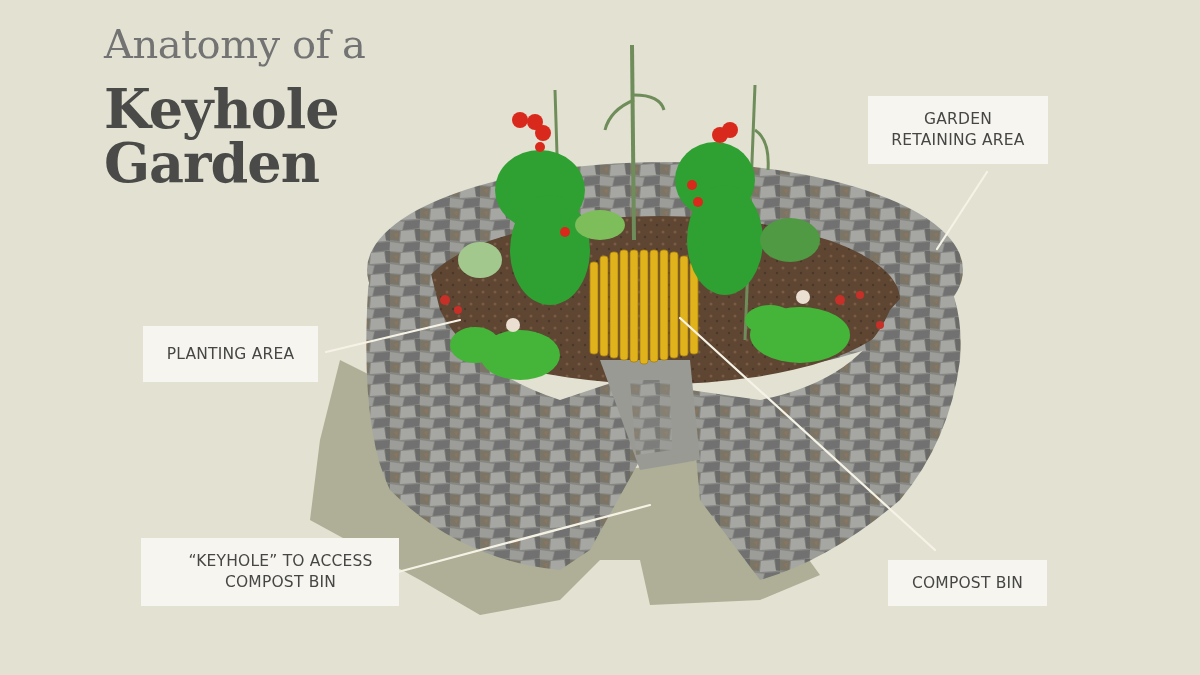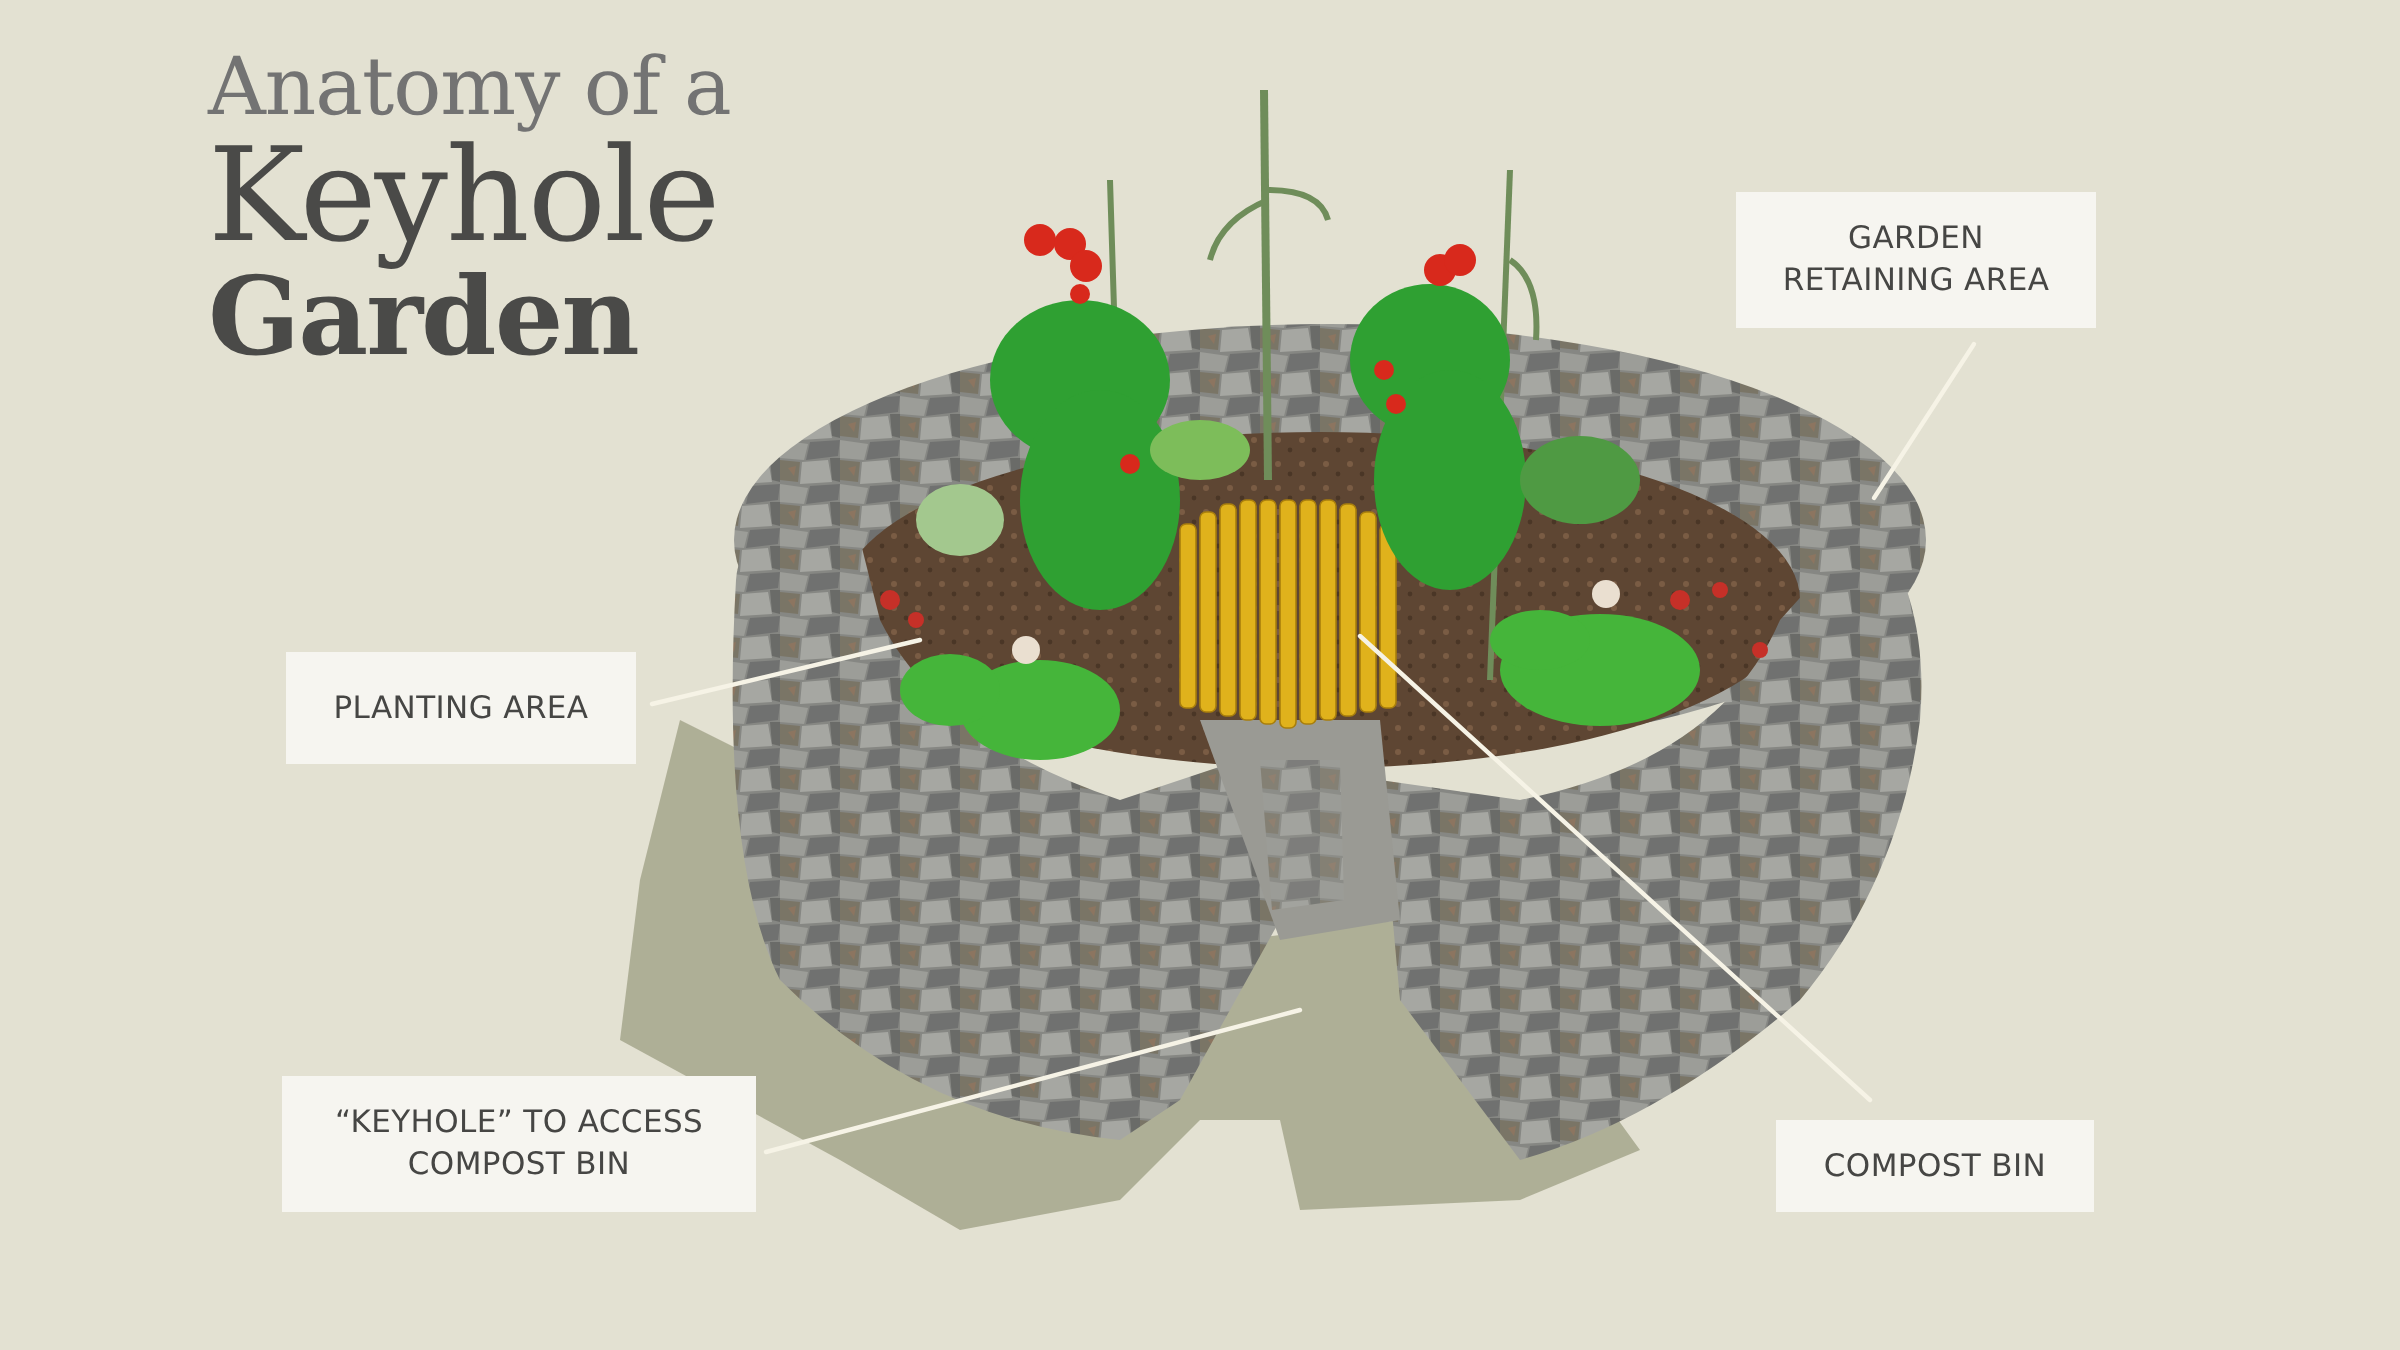--- a/index.html
+++ b/index.html
@@ -3,21 +3,21 @@
 <meta charset="utf-8">
 <style>
   html, body { margin:0; padding:0; }
   body {
     width:1200px; height:675px; overflow:hidden; position:relative;
     background:#e3e1d2;
     font-family:"Liberation Sans", sans-serif;
   }
   .title { position:absolute; left:104px; top:24px; color:#4a4a48; font-family:"DejaVu Serif", serif; line-height:1; }
   .title .t1 { font-size:40px; font-weight:300; letter-spacing:-0.5px; color:#737373; display:block; }
-  .title .t2 { font-size:65px; font-weight:normal; display:block; margin-top:2px; letter-spacing:-1px; }
+  .title .t2 { font-size:54px; font-weight:bold; display:block; margin-top:18px; letter-spacing:-1px; }
   .title .t3 { font-size:54px; font-weight:bold; display:block; margin-top:0px; letter-spacing:-1px; }
   .label {
     position:absolute; background:#f6f5f0; color:#464644;
     font-family:"DejaVu Sans", sans-serif; font-size:15.5px; text-align:center;
     display:flex; flex-direction:column; justify-content:center; align-items:center; line-height:1.35;
     letter-spacing:0.2px;
   }
   svg.art { position:absolute; left:0; top:0; }
 </style>
 </head>
@@ -132,20 +132,20 @@
 
 <div class="label" style="left:868px; top:96px; width:180px; height:68px;">
   <span>GARDEN</span>
   <span>RETAINING AREA</span>
 </div>
 
 <div class="label" style="left:143px; top:326px; width:175px; height:56px;">
   <span>PLANTING AREA</span>
 </div>
 
-<div class="label" style="left:141px; top:538px; width:237px; height:68px;">
+<div class="label" style="left:141px; top:538px; width:237px; height:68px;padding-left:21px;">
   <span>“KEYHOLE” TO ACCESS</span>
   <span>COMPOST BIN</span>
 </div>
 
 <div class="label" style="left:888px; top:560px; width:159px; height:46px;">
   <span>COMPOST BIN</span>
 </div>
 
 </body></html>

